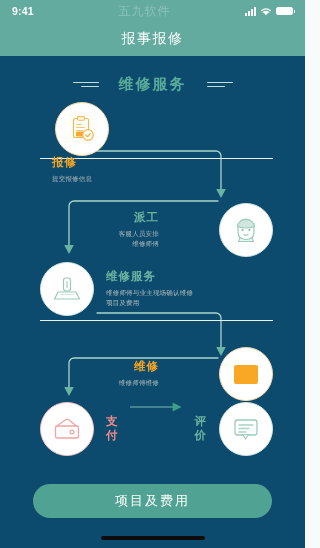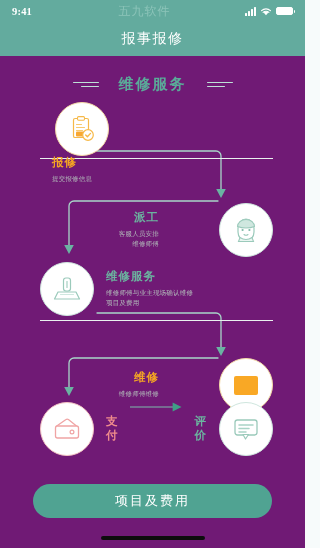--- a/index.html
+++ b/index.html
@@ -10,23 +10,22 @@
     width: 305px;
     height: 548px;
     overflow: hidden;
     font-family: "Liberation Sans", "DejaVu Sans", sans-serif;
     background: #f7fbfb;
   }
   .phone {
     position: relative;
     width: 305px;
     height: 548px;
-    background: #701a75;
+    background: #0c4a6e;
     overflow: hidden;
-    font-family: Liberation Serif, serif;
   }
 
   
   .statusbar {
     position: relative;
     height: 22px;
     background: #63ab9e;
     display: flex;
     align-items: center;
     padding: 0 12px;
@@ -358,21 +357,21 @@
           <path d="M9.5 21.5 h13" stroke="#cfe7df" stroke-width="1.1" stroke-linecap="round"></path>
         </svg>
       </div>
       <div class="step-text">
         <div class="step-title green">维修服务</div>
         <div class="step-sub">维修师傅与业主现场确认维修
 项目及费用</div>
       </div>
     </div>
 
-    <div class="step right" style="top:262px;justify-content:space-between;">
+    <div class="step right" style="top:251px;justify-content:space-between;">
       <div class="badge">
         <svg width="32" height="32" viewBox="0 0 32 32">
           <rect x="4" y="7" width="24" height="19" rx="2" fill="#f9a825"></rect>
         </svg>
       </div>
       <div class="step-text">
         <div class="step-title">维修</div>
         <div class="step-sub">维修师傅维修</div>
       </div>
     </div>

